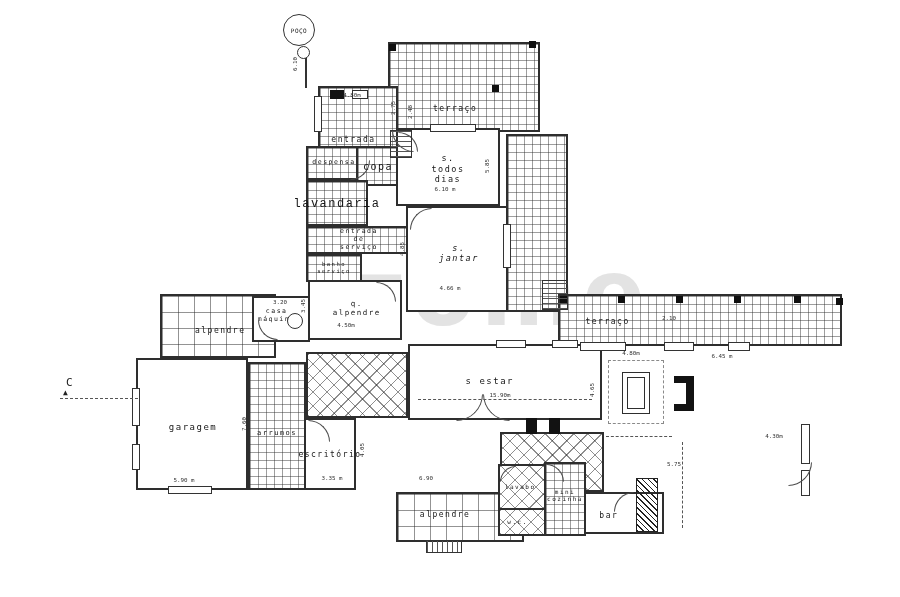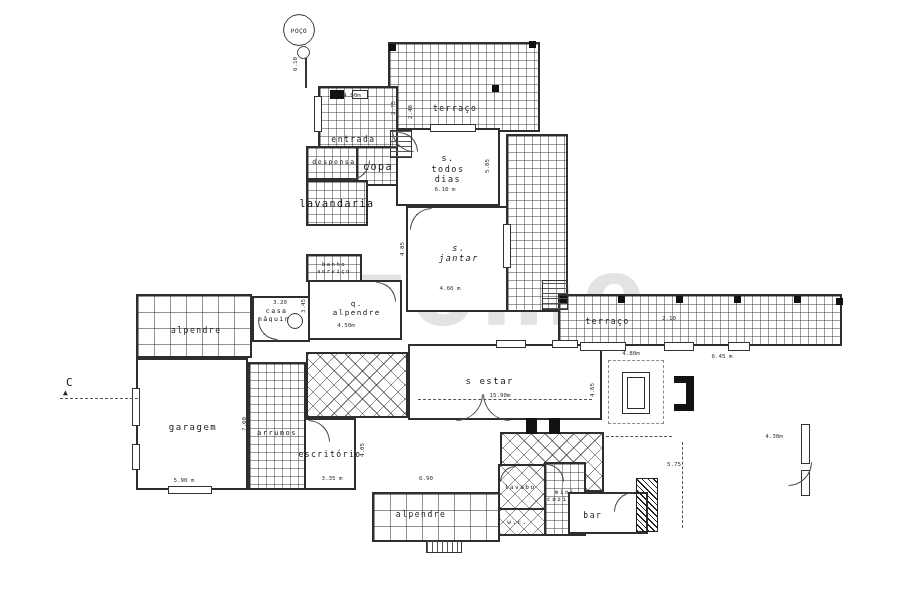--- a/index.html
+++ b/index.html
@@ -2,21 +2,21 @@
 <html><head>
 <meta charset="utf-8">
 <style>
   html,body{margin:0;padding:0;background:#fdfdfc;}
   .canvas{position:relative;width:900px;height:597px;background:#ffffff;overflow:hidden;
           font-family:"DejaVu Sans Mono","Liberation Mono",monospace;color:#1c1c1c;}
   .room{position:absolute;box-sizing:border-box;border:2px solid #2e2e2e;background:#fff;}
   .grid-sm{background-image:linear-gradient(rgba(40,40,40,.45) 1px,transparent 1px),
            linear-gradient(90deg,rgba(40,40,40,.45) 1px,transparent 1px);background-size:8px 8px;}
   .grid-lg{background-image:linear-gradient(rgba(40,40,40,.5) 1px,transparent 1px),
-           linear-gradient(90deg,rgba(40,40,40,.5) 1px,transparent 1px);background-size:16px 16px;}
+           linear-gradient(90deg,rgba(40,40,40,.5) 1px,transparent 1px);background-size:16px 16px;margin-left:24px;}
   .diamond{background-image:repeating-linear-gradient(45deg,rgba(30,30,30,.5) 0 1px,transparent 1px 10px),
            repeating-linear-gradient(135deg,rgba(30,30,30,.5) 0 1px,transparent 1px 10px);}
   .room-label{position:absolute;transform:translate(-50%,-50%);letter-spacing:1.5px;
               text-align:center;line-height:1.2;white-space:pre-line;color:#161616;}
   .pillar{position:absolute;width:7px;height:7px;background:#101010;}
   .window{position:absolute;background:#fff;border:1px solid #333;box-sizing:border-box;}
   .dim{position:absolute;font-size:9px;color:#333;white-space:nowrap;transform-origin:center;}
   .arc{position:absolute;box-sizing:border-box;border:1.3px solid #4a4a4a;
        border-color:#4a4a4a transparent transparent #4a4a4a;border-radius:100% 0 0 0;}
   .lineh{position:absolute;border-top:1.3px dashed #555;height:0;}
@@ -65,21 +65,24 @@
       <div class="room grid-sm" style="left: 318px; top: 86px; width: 80px; height: 96px;">
         <div class="room-label" style="left: 44%; top: 57%; font-size: 8px;">entrada</div>
       </div>
       <div class="room grid-sm" style="left: 306px; top: 146px; width: 56px; height: 34px;">
         <div class="room-label" style="left: 50%; top: 50%; font-size: 6.5px;">despensa</div>
       </div>
       <div class="room grid-sm" style="left: 356px; top: 146px; width: 44px; height: 40px;">
         <div class="room-label" style="left: 50%; top: 52%; font-size: 10px;">copa</div>
       </div>
       <div class="room grid-sm" style="left: 306px; top: 180px; width: 62px; height: 46px;">
-        <div class="room-label" style="left: 50%; top: 52%; font-size: 10px;">lavandaria</div>
+        <div class="room-label" style="left: 50%; top: 52%; font-size: 12px; font-family: Liberation Mono, monospace;">lavandaria</div>
+      </div>
+      <div class="room grid-sm" style="left: 306px; top: 226px; width: 106px; height: 28px;">
+        <div class="room-label" style="left: 50%; top: 50%; font-size: 6.5px;">entrada de serviço</div>
       </div>
       <div class="room grid-sm" style="left: 306px; top: 254px; width: 56px; height: 28px;">
         <div class="room-label" style="left: 50%; top: 50%; font-size: 5.5px;">banho
 serviço</div>
       </div>
       <div class="room" style="left: 396px; top: 128px; width: 104px; height: 78px;">
         <div class="room-label" style="left: 50%; top: 52%; font-size: 8.5px;">s. todos dias</div>
       </div>
       <div class="room" style="left: 406px; top: 206px; width: 102px; height: 106px;">
         <div class="room-label" style="left: 52%; top: 44%; font-size: 8.5px; font-style: italic;">s. jantar</div>
@@ -103,21 +106,21 @@
       <div class="room diamond" style="left: 498px; top: 464px; width: 48px; height: 46px;">
         <div class="room-label" style="left: 46%; top: 50%; font-size: 6px;">lavabo</div>
       </div>
       <div class="room diamond" style="left: 498px; top: 508px; width: 48px; height: 28px;">
         <div class="room-label" style="left: 40%; top: 50%; font-size: 6px;">w.c.</div>
       </div>
       <div class="room grid-sm" style="left: 544px; top: 462px; width: 42px; height: 74px;">
         <div class="room-label" style="left: 50%; top: 44%; font-size: 6px;">mini
 cozinha</div>
       </div>
-      <div class="room" style="left: 568px; top: 492px; width: 80px; height: 42px;">
+      <div class="room" style="left: 584px; top: 492px; width: 80px; height: 42px;">
         <div class="room-label" style="left: 30%; top: 58%; font-size: 8px;">bar</div>
       </div>
       <div class="window" style="left: 430px; top: 124px; width: 46px; height: 8px;"></div>
       <div class="window" style="left: 314px; top: 96px; width: 8px; height: 36px;"></div>
       <div class="window" style="left: 132px; top: 388px; width: 8px; height: 38px;"></div>
       <div class="window" style="left: 132px; top: 444px; width: 8px; height: 26px;"></div>
       <div class="window" style="left: 503px; top: 224px; width: 8px; height: 44px;"></div>
       <div class="window" style="left: 168px; top: 486px; width: 44px; height: 8px;"></div>
       <div class="window" style="left: 580px; top: 342px; width: 46px; height: 9px;"></div>
       <div class="window" style="left: 664px; top: 342px; width: 30px; height: 9px;"></div>

